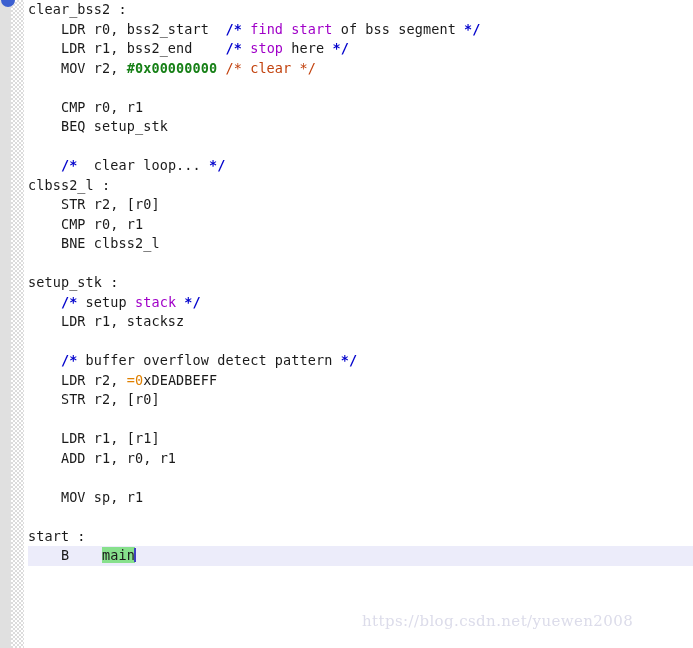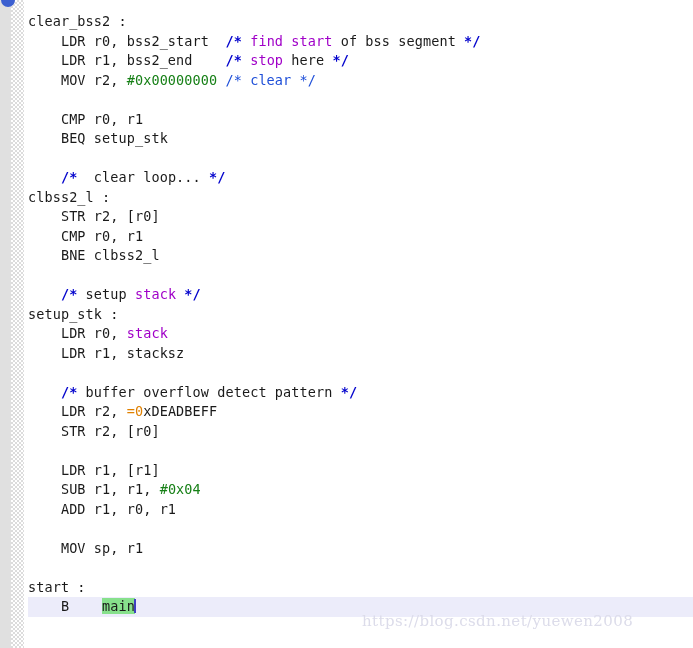--- a/index.html
+++ b/index.html
@@ -58,42 +58,41 @@
   }
 
   
   .code-area {
     position: absolute;
     left: 24px;
     top: 0;
     right: 0;
     height: 468px;
     padding-left: 4px;
-    margin-top: 12px;
   }
 
   .line {
     height: 19.5px;
     line-height: 19.5px;
     font-size: 13.5px;
     color: #1a1a1a;
     white-space: pre;
     letter-spacing: 0.1px;
   }
 
   .line.current {
     background: #ececfa;
   }
 
   
   .tok-default  { color: #1a1a1a; }
   .tok-comment-delim { color: #0000cc; font-weight: bold; }
   .tok-comment-kw    { color: #a000c8; }
-  .tok-comment-green { color: #1d4ed8; }
-  .tok-number        { color: #178017; }
+  .tok-comment-green { color: #c2410c; }
+  .tok-number        { color: #178017; font-weight: bold; }
   .tok-orange        { color: #e08000; }
   .tok-purple        { color: #a000c8; }
 
   .sel-highlight {
     background: #87e08c;
     color: #1a1a1a;
   }
 
   .caret {
     display: inline-block;
@@ -134,31 +133,29 @@
       <div class="line"><span class="tok-default"></span></div>
       <div class="line"><span class="tok-default">    CMP r0, r1</span></div>
       <div class="line"><span class="tok-default">    BEQ setup_stk</span></div>
       <div class="line"><span class="tok-default"></span></div>
       <div class="line"><span class="tok-default">    </span><span class="tok-comment-delim">/*</span><span class="tok-default">  clear loop... </span><span class="tok-comment-delim">*/</span></div>
       <div class="line"><span class="tok-default">clbss2_l :</span></div>
       <div class="line"><span class="tok-default">    STR r2, [r0]</span></div>
       <div class="line"><span class="tok-default">    CMP r0, r1</span></div>
       <div class="line"><span class="tok-default">    BNE clbss2_l</span></div>
       <div class="line"><span class="tok-default"></span></div>
+      <div class="line"><span class="tok-default">setup_stk :</span></div>
       <div class="line"><span class="tok-default">    </span><span class="tok-comment-delim">/*</span><span class="tok-default"> setup </span><span class="tok-comment-kw">stack</span><span class="tok-default"> </span><span class="tok-comment-delim">*/</span></div>
-      <div class="line"><span class="tok-default">setup_stk :</span></div>
-      <div class="line"><span class="tok-default">    LDR r0, </span><span class="tok-purple">stack</span></div>
       <div class="line"><span class="tok-default">    LDR r1, stacksz</span></div>
       <div class="line"><span class="tok-default"></span></div>
       <div class="line"><span class="tok-default">    </span><span class="tok-comment-delim">/*</span><span class="tok-default"> buffer overflow detect pattern </span><span class="tok-comment-delim">*/</span></div>
       <div class="line"><span class="tok-default">    LDR r2, </span><span class="tok-orange">=0</span><span class="tok-default">xDEADBEFF</span></div>
       <div class="line"><span class="tok-default">    STR r2, [r0]</span></div>
       <div class="line"><span class="tok-default"></span></div>
       <div class="line"><span class="tok-default">    LDR r1, [r1]</span></div>
-      <div class="line"><span class="tok-default">    SUB r1, r1, </span><span class="tok-number">#0x04</span></div>
       <div class="line"><span class="tok-default">    ADD r1, r0, r1</span></div>
       <div class="line"><span class="tok-default"></span></div>
       <div class="line"><span class="tok-default">    MOV sp, r1</span></div>
       <div class="line"><span class="tok-default"></span></div>
       <div class="line"><span class="tok-default">start :</span></div>
       <div class="line current"><span class="tok-default">    B    </span><span class="sel-highlight">main</span><span class="caret"></span></div>
       <div class="line"><span class="tok-default"></span></div>
     </div>
 
   <div class="watermark">https://blog.csdn.net/yuewen2008</div>

